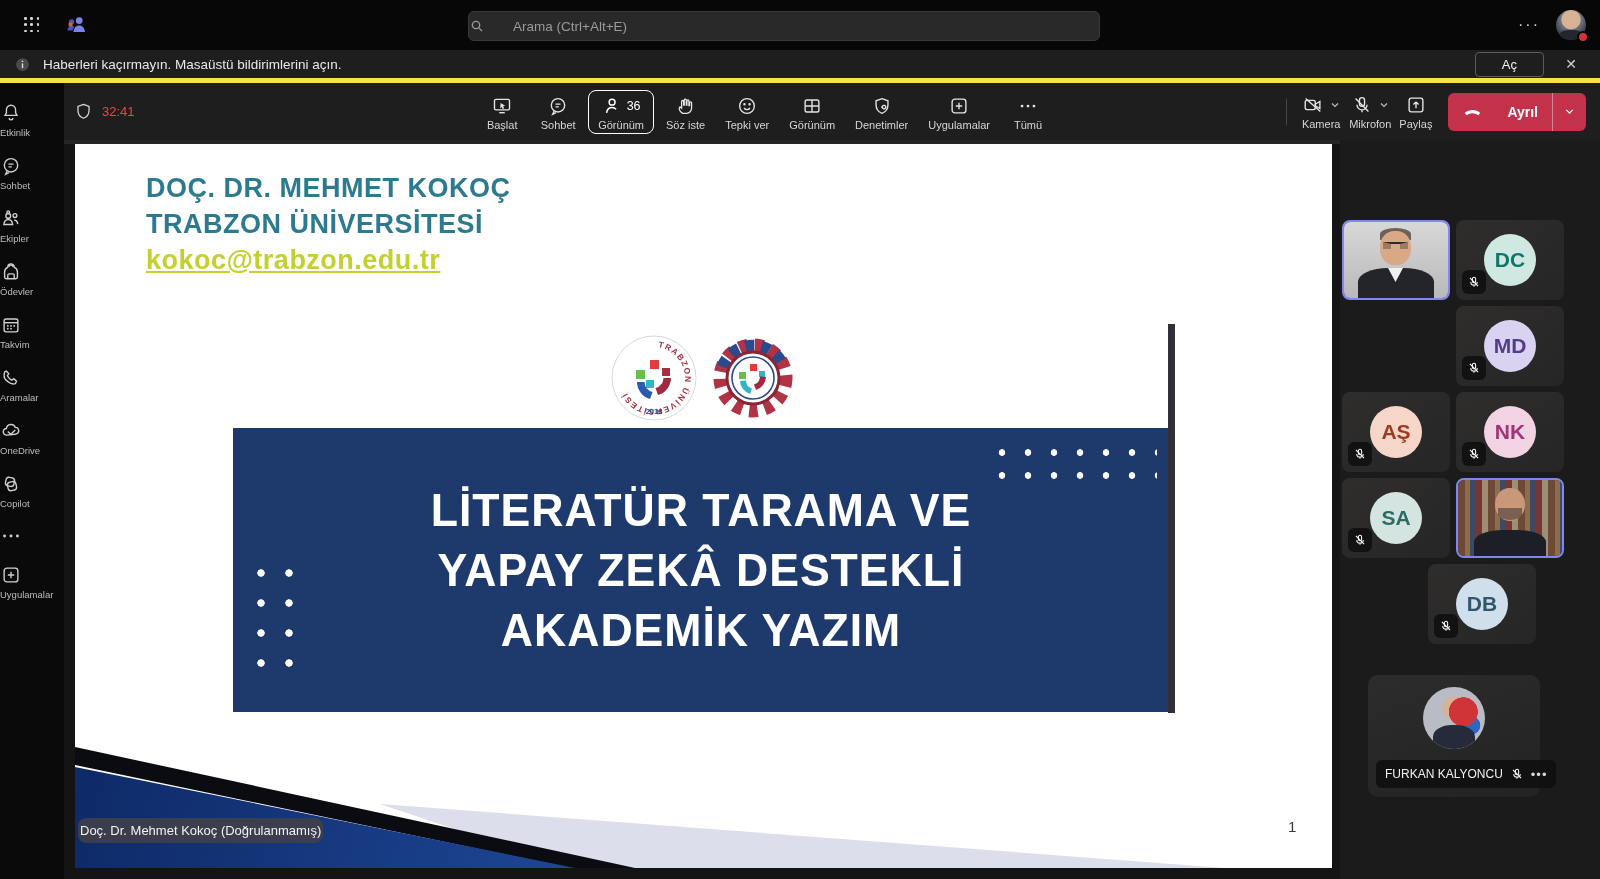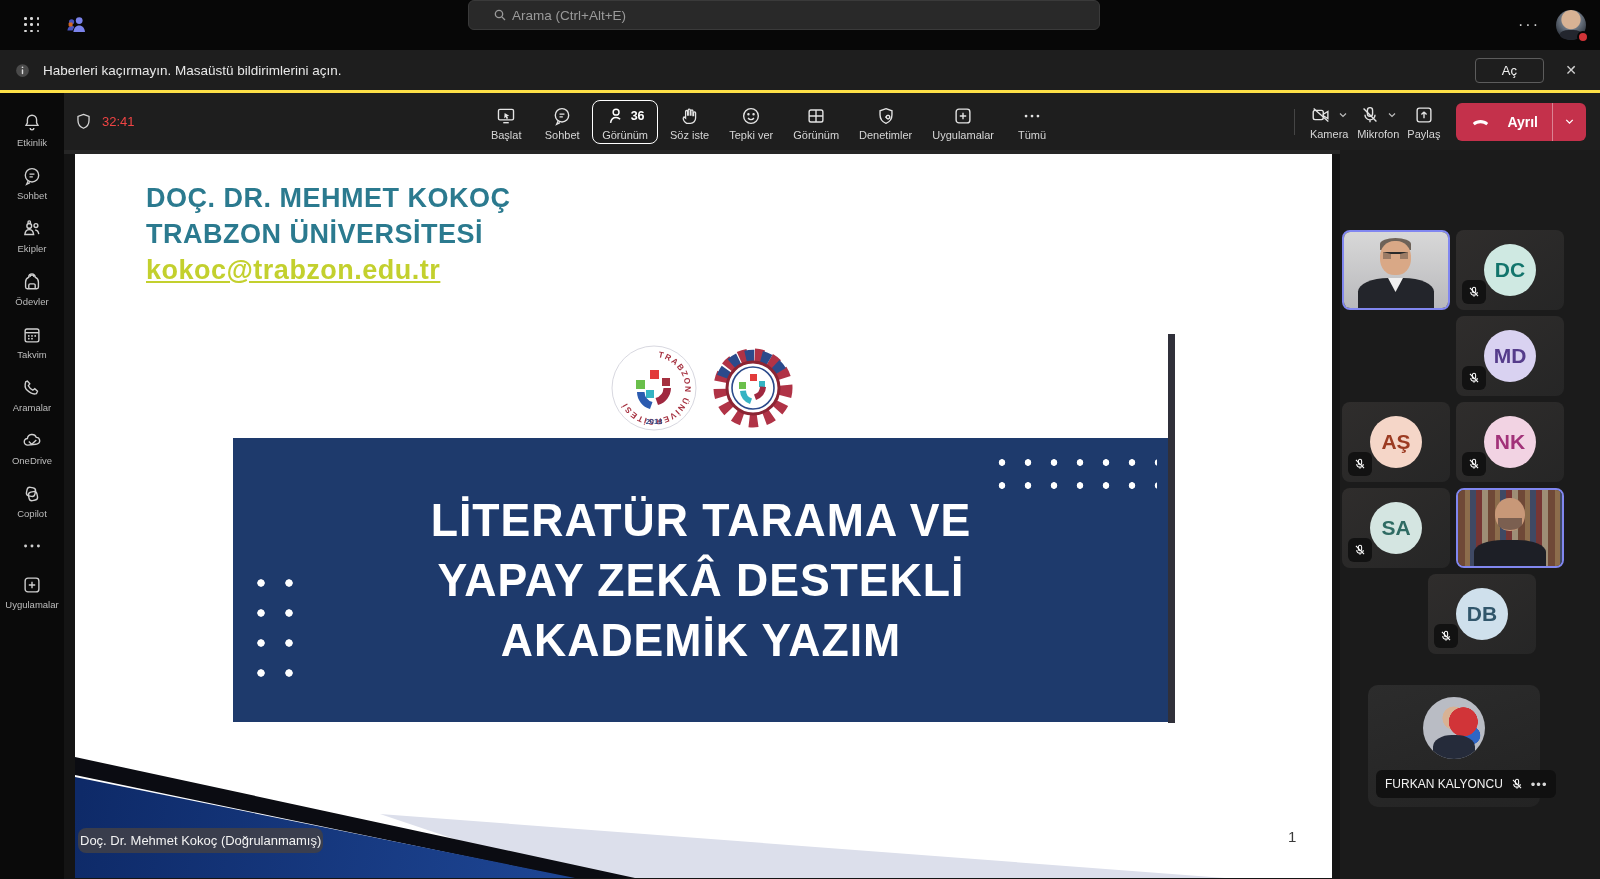--- a/index.html
+++ b/index.html
@@ -5,59 +5,59 @@
   * { margin:0; padding:0; box-sizing:border-box; }
   html,body { width:1600px; height:879px; overflow:hidden; background:#000; font-family:"Liberation Sans","DejaVu Sans",sans-serif; }
   .app { width:1600px; height:879px; display:flex; flex-direction:column; background:#0a0a0a; position:relative; }
 
   
   .topbar { height:50px; background:#070707; display:flex; align-items:center; position:relative; flex:0 0 auto; }
   .waffle { width:34px; height:34px; margin-left:15px; display:grid; place-items:center; cursor:pointer; }
   .waffle-grid { width:16px; height:16px; display:grid; grid-template-columns:repeat(3,1fr); gap:3px; }
   .waffle-grid i { width:2.6px; height:2.6px; background:#d8d8d8; border-radius:50%; }
   .teams-logo { width:34px; height:34px; margin-left:10px; display:grid; place-items:center; }
-  .search { position:absolute; left:468px; top:0; width:632px; height:30px; background:#292929; border:1px solid #3a3a3a; border-radius:6px; display:flex; align-items:center; gap:4px; padding:0 23px; color:#9a9a9a; font-size:13.5px; }
+  .search { position:absolute; left:468px; top:11px; width:632px; height:30px; background:#292929; border:1px solid #3a3a3a; border-radius:6px; display:flex; align-items:center; gap:28px; padding:0 0; color:#9a9a9a; font-size:13.5px; }
   .topbar-right { position:absolute; right:14px; top:0; height:50px; display:flex; align-items:center; gap:16px; }
   .top-more { color:#cfcfcf; font-size:16px; letter-spacing:2px; cursor:pointer; }
   .avatar { width:30px; height:30px; border-radius:50%; position:relative; background:radial-gradient(circle at 50% 32%, #d8b294 0 36%, #6b7480 40%, #39404a 70%); cursor:pointer; }
   .avatar::after { content:""; position:absolute; left:4px; bottom:0; width:22px; height:10px; border-radius:40% 40% 50% 50%; background:#23262e; }
   .status-dot { position:absolute; right:-3px; bottom:-3px; width:12px; height:12px; border-radius:50%; background:#d13438; border:2px solid #070707; z-index:2; }
 
   
-  .notifbar { height:43px; background:#1e1e1e; border-bottom:3px solid #fde047; display:flex; align-items:center; padding:0 14px; gap:12px; flex:0 0 auto; }
+  .notifbar { height:33px; background:#1e1e1e; border-bottom:5px solid #fde047; display:flex; align-items:center; padding:0 14px; gap:12px; flex:0 0 auto; }
   .notif-msg { color:#e8e8e8; font-size:13.5px; flex:1; }
   .notif-open { background:transparent; color:#f0f0f0; border:1px solid #5c5c5c; border-radius:4px; font-size:13px; padding:4px 26px; cursor:pointer; font-family:inherit; }
   .notif-close { color:#d0d0d0; width:30px; text-align:center; cursor:pointer; font-size:14px; }
 
   
   .below { flex:1; display:flex; min-height:0; }
   .rail { width:64px; background:#0a0a0a; display:flex; flex-direction:column; align-items:center; padding-top:10px; flex:0 0 auto; }
-  .rail-item { width:64px; height:53px; display:flex; flex-direction:column; align-items:center; justify-content:center; gap:3px; cursor:pointer; color:#c8c8c8; }
+  .rail-item { width:64px; height:53px; display:flex; flex-direction:column; justify-content:center; gap:3px; cursor:pointer; color:#c8c8c8; }
   .rail-item span { font-size:9.5px; color:#bdbdbd; }
   .rail-more { height:38px; }
   .main-right { flex:1; display:flex; flex-direction:column; min-width:0; }
 
   
   .meetbar { height:57px; background:#1e1e1e; display:flex; align-items:center; padding:0 14px 0 10px; flex:0 0 auto; }
   .mb-left { display:flex; align-items:center; gap:9px; color:#e6e6e6; width:170px; }
   .mb-timer { font-size:13px; color:#ef4444; }
   .mb-center { display:flex; align-items:flex-start; gap:4px; margin:0 auto; }
   .mb-btn { display:flex; flex-direction:column; align-items:center; gap:2px; padding:5px 8px 3px; border-radius:8px; cursor:pointer; min-width:52px; }
   .mb-btn span { font-size:11px; color:#d6d6d6; white-space:nowrap; }
   .mb-btn.active { border:1px solid #fff; padding:4px 9px 2px; }
   .iconrow { display:flex; align-items:center; gap:3px; }
-  .badge36 { color:#fff; font-size:12.5px; font-weight:bold; }
+  .badge36 { color:#fff; font-size:12.5px; font-weight:normal; }
   .mb-right { display:flex; align-items:center; gap:8px; }
   .mb-sep { width:1px; height:26px; background:#454545; margin-right:6px; }
   .dev-btn { display:flex; flex-direction:column; align-items:center; gap:2px; cursor:pointer; }
   .dev-btn span { font-size:11px; color:#d6d6d6; }
   .dev-top { display:flex; align-items:center; gap:4px; }
   .chev { color:#bdbdbd; }
   .leave { height:38px; background:#c4314b; border-radius:6px; display:flex; align-items:center; margin-left:8px; cursor:pointer; }
-  .leave-main { display:flex; align-items:center; gap:16px; padding:0 14px; }
+  .leave-main { display:flex; align-items:center; gap:24px; padding:0 14px; }
   .leave-main b { color:#fff; font-size:14px; font-weight:bold; }
   .leave-chev { border-left:1px solid rgba(255,255,255,.4); padding:0 10px; height:38px; display:grid; place-items:center; }
 
   
   .content-row { flex:1; display:flex; min-height:0; }
   .stage { flex:1; background:#141414; position:relative; min-width:0; }
   .stage::before { content:""; position:absolute; left:0; right:0; top:0; height:4px; background:#262626; }
   .slide { position:absolute; left:11px; top:4px; width:1257px; height:724px; background:#fff; overflow:hidden; }
   .presenter { position:absolute; left:71px; top:26px; line-height:36px; font-size:27px; font-weight:bold; color:#2b7a8f; letter-spacing:.5px; }
   .presenter .email { color:#c3d02e; text-decoration:underline; font-weight:bold; }

